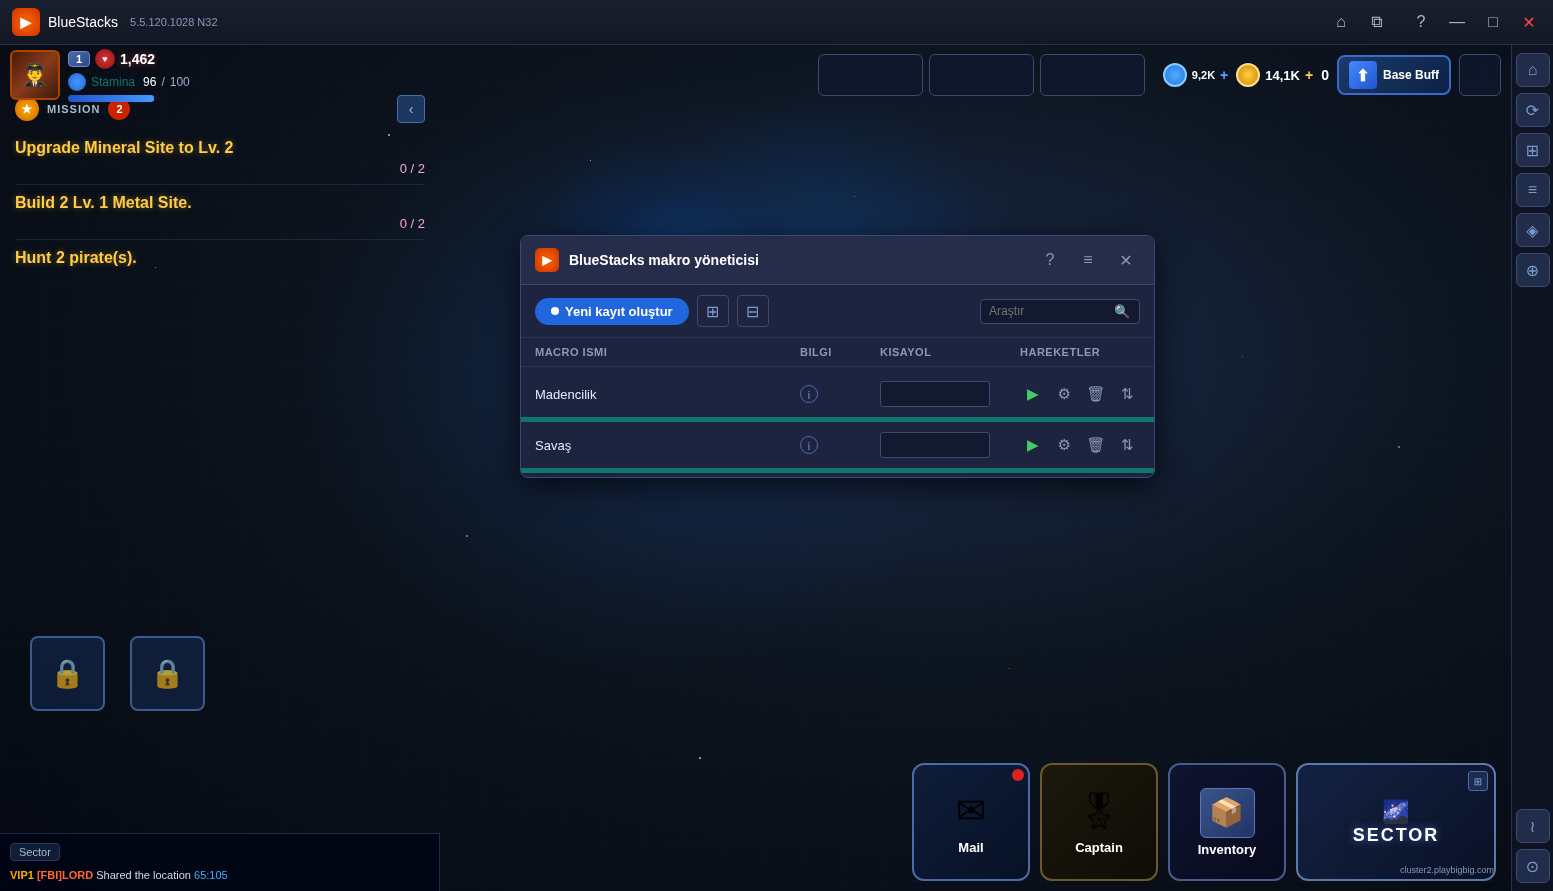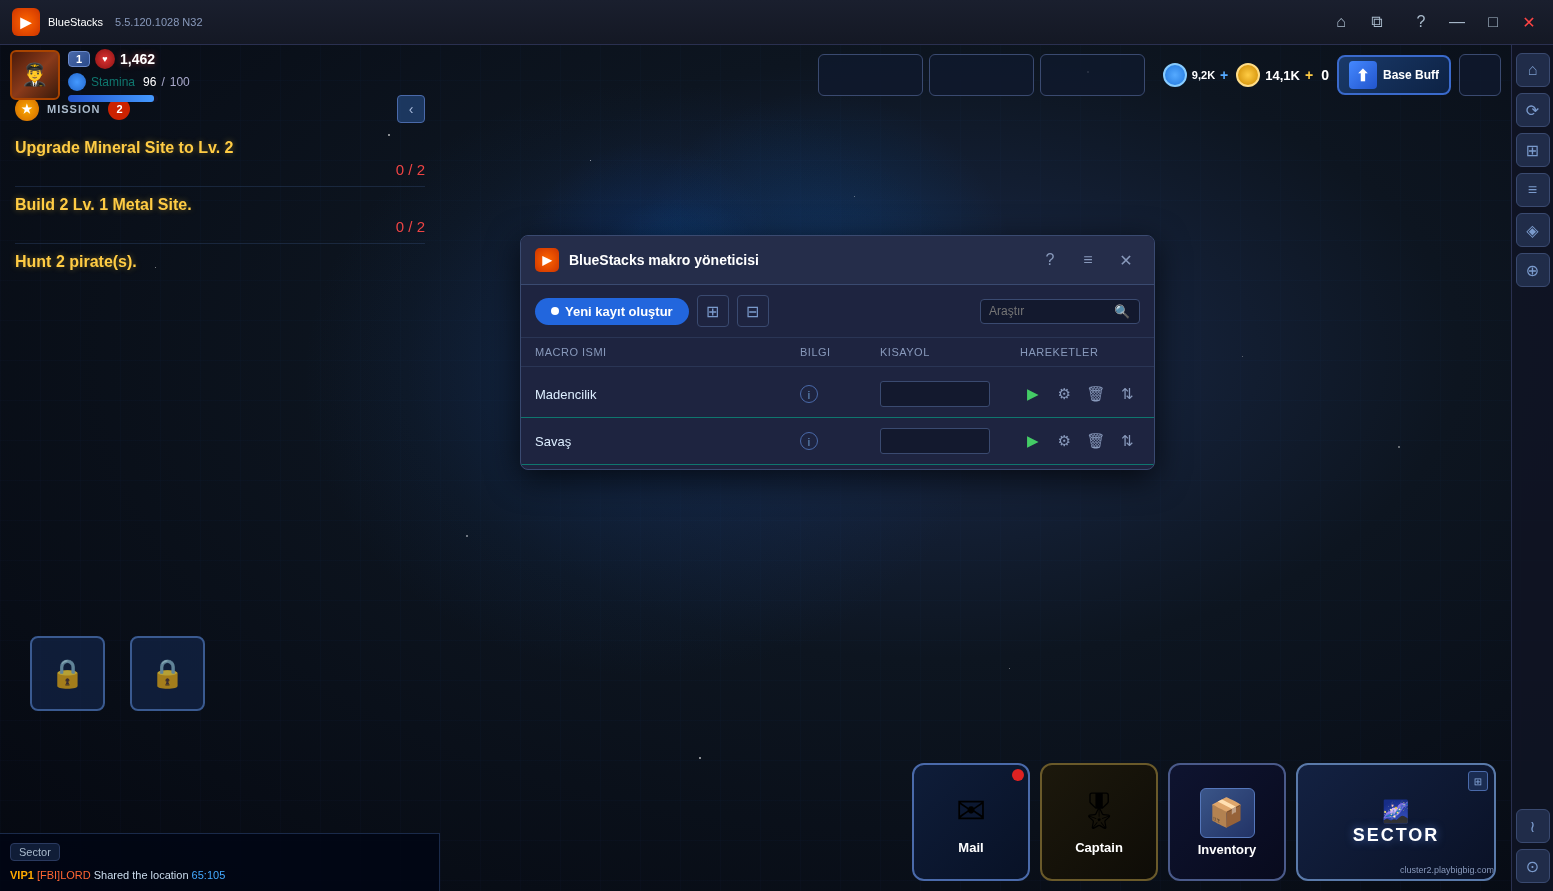--- a/index.html
+++ b/index.html
@@ -43,21 +43,21 @@
     .bs-logo {
       width: 28px; height: 28px;
       background: radial-gradient(circle, #ff6600, #cc3300);
       border-radius: 6px;
       display: flex; align-items: center; justify-content: center;
       font-size: 14px; font-weight: bold; color: white;
     }
 
     .top-bar-title {
       color: #ffffff;
-      font-size: 11px;
+      font-size: 14px;
       font-weight: 500;
     }
 
     .top-bar-version {
       color: #8899bb;
       font-size: 11px;
       margin-left: 4px;
     }
 
     .top-bar-spacer { flex: 1; }
@@ -147,22 +147,22 @@
 
     .mission-task-title {
       color: #ffcc44;
       font-size: 16px;
       font-weight: bold;
       text-shadow: 0 0 6px rgba(255,200,50,0.4);
       line-height: 1.3;
     }
 
     .mission-task-progress {
-      color: #ef4444;
-      font-size: 15px;
+      color: #f9a8d4;
+      font-size: 13px;
       text-align: right;
       margin-top: 2px;
     }
 
     .mission-divider {
       height: 1px;
       background: rgba(60,90,140,0.3);
       margin: 8px 0;
     }
 
@@ -189,21 +189,21 @@
       display: inline-block;
     }
 
     .chat-message {
       font-size: 11px;
       line-height: 1.5;
       color: #ccddee;
     }
 
     .chat-vip { color: #ffaa00; font-weight: bold; }
-    .chat-name { color: #ff6633; font-weight: normal; margin-top: 28px; }
+    .chat-name { color: #ff6633; font-weight: bold; margin-top: 28px; }
     .chat-coords { color: #44aaff; }
     .chat-svip { color: #ff44aa; font-weight: bold; }
 
     
     #bottom-bar {
       position: absolute;
       bottom: 0; left: 440px; right: 42px;
       height: 130px;
       display: flex;
       align-items: flex-end;
@@ -386,35 +386,35 @@
     .dialog-table-header {
       display: grid;
       grid-template-columns: 1fr 80px 140px 120px;
       padding: 8px 14px;
       border-bottom: 1px solid #2a3555;
     }
 
     .table-col-header {
       color: #8899bb;
       font-size: 11px;
-      font-weight: 400;
+      font-weight: 700;
       text-transform: uppercase;
       letter-spacing: 0.5px;
     }
 
     .dialog-table-body {
       padding: 4px 0;
     }
 
     .table-row {
       display: grid;
       grid-template-columns: 1fr 80px 140px 120px;
       padding: 10px 14px;
       align-items: center;
-      border-bottom: 1px solid #0f766e;
+      border-bottom: 5px solid #0f766e;
     }
 
     .cell-name {
       color: #ddeeff;
       font-size: 13px;
     }
 
     .cell-info {
       display: flex;
       align-items: center;

